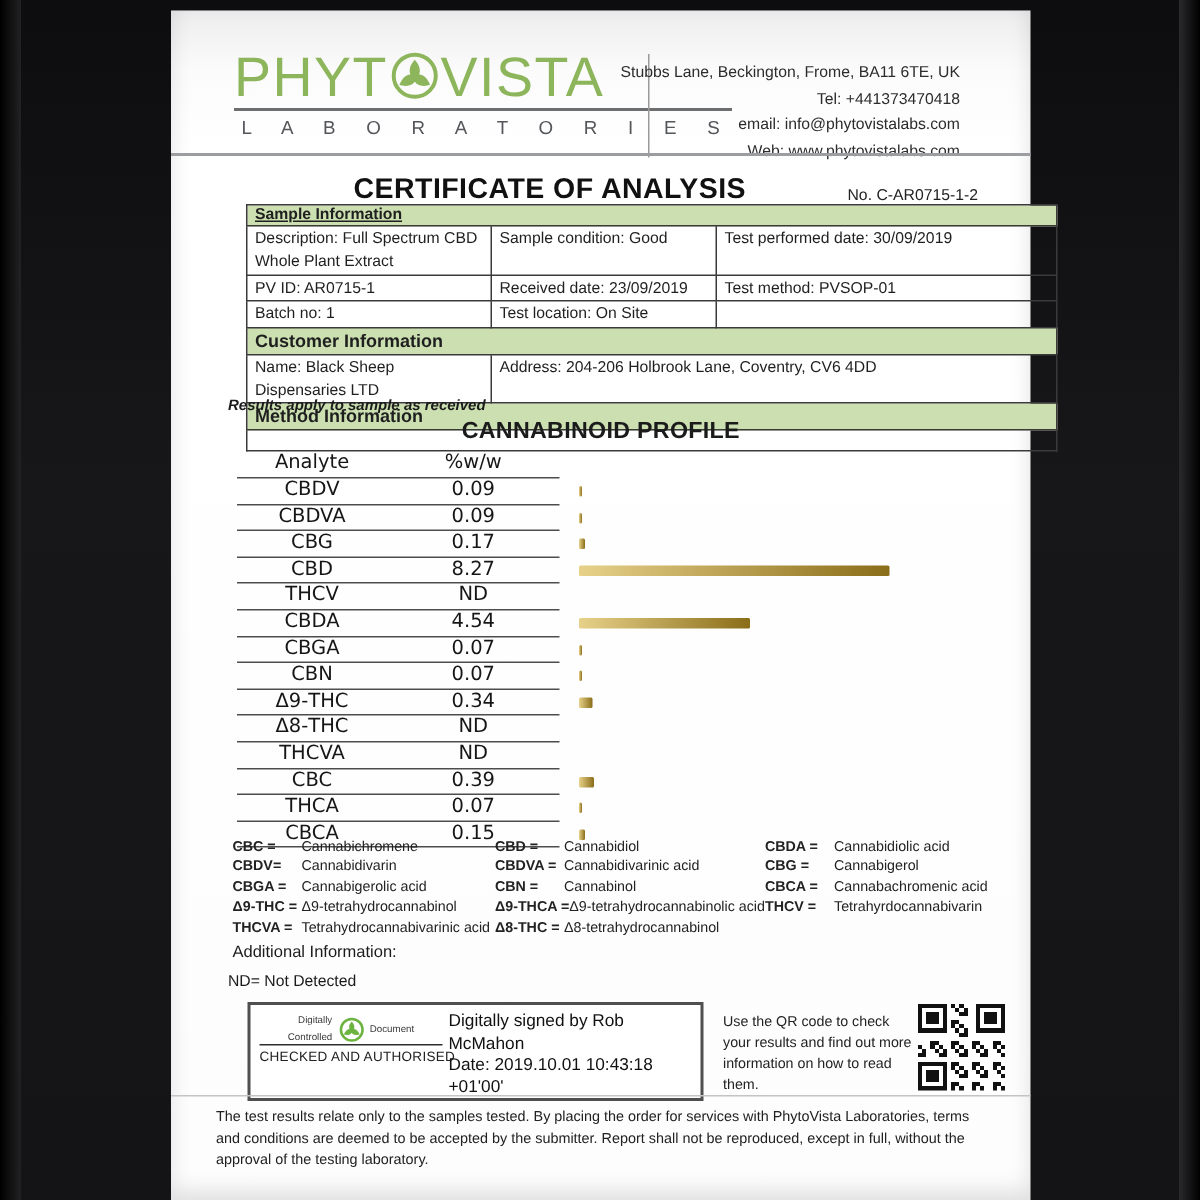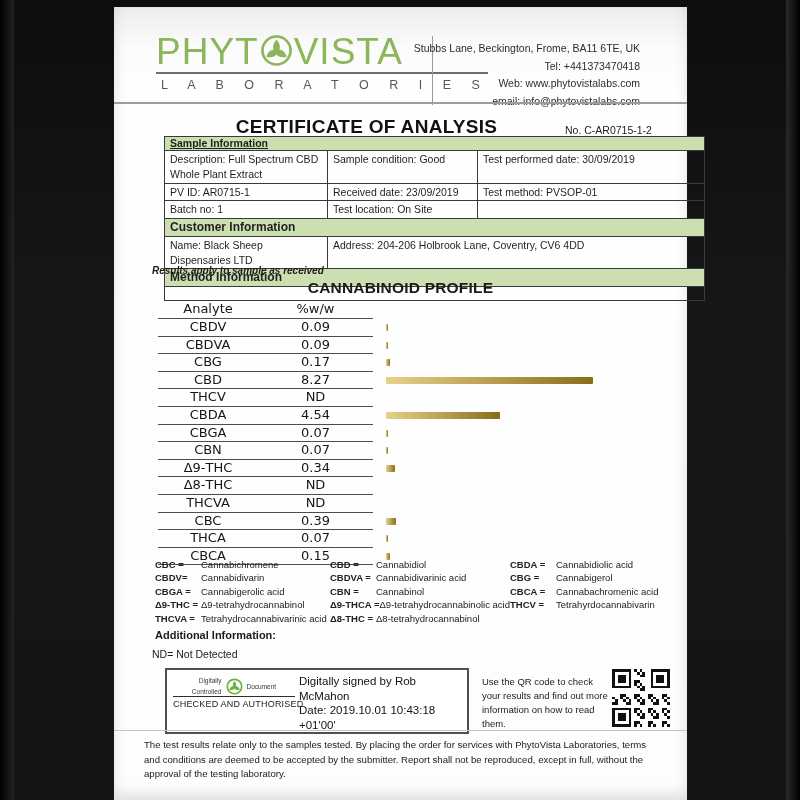--- a/index.html
+++ b/index.html
@@ -41,21 +41,21 @@
   .crow{position:relative;display:flex;align-items:flex-start;height:16.6px;border-bottom:1px solid #4d4d4d;}
   .crow.head{height:17px;}
   .ca{width:100px;text-align:center;white-space:nowrap;}
   .cv{width:115px;text-align:center;white-space:nowrap;}
   .cbar{position:absolute;left:228px;top:5px;height:7px;border-radius:1px;}
   
   .legend{position:absolute;top:551px;font-size:9.5px;color:#222;}
   .leg-item{line-height:13.4px;white-space:nowrap;}
   .leg-item b{display:inline-block;min-width:46px;}
   #leg1{left:41px;} #leg2{left:216px;} #leg3{left:396px;}
-  .addl{position:absolute;left:41px;top:622px;font-size:11px;font-weight:bold;}
+  .addl{position:absolute;left:41px;top:622px;font-size:11px;font-weight:normal;}
   .ndnote{position:absolute;left:38px;top:641px;font-size:10.5px;}
   
   .sigbox{position:absolute;left:51px;top:661px;width:300px;height:62px;border:2px solid #4f4f4f;background:#fff;}
   .stamp{position:absolute;left:6px;top:7px;width:122px;}
   .stamp-top{display:flex;align-items:center;justify-content:center;gap:4px;}
   .stamp-words{display:flex;flex-direction:column;gap:4px;font-size:6.5px;color:#3a3a3a;text-align:right;}
   .stamp-doc{font-size:6.5px;color:#3a3a3a;}
   .stamp-line{border-top:1.5px solid #2e2e2e;margin-top:1px;padding-top:2px;font-size:9px;letter-spacing:.2px;white-space:nowrap;color:#222;text-align:center;}
   .sig-text{position:absolute;left:132px;top:4px;width:160px;font-size:11.5px;line-height:14.5px;color:#111;}
   
@@ -87,22 +87,22 @@
     </div>
     <div class="logo-rule"></div>
     <div class="logo-sub">L A B O R A T O R I E S</div>
   </div>
 
   <div class="hdr-div"></div>
 
   <div class="contact">
     <div>Stubbs Lane, Beckington, Frome, BA11 6TE, UK</div>
     <div>Tel: +441373470418</div>
+    <div>email: info@phytovistalabs.com</div>
     <div>Web: www.phytovistalabs.com</div>
-    <div>email: info@phytovistalabs.com</div>
   </div>
 
   <div class="hdr-rule"></div>
 
   <div class="title">CERTIFICATE OF ANALYSIS</div>
   <div class="docno">No. C-AR0715-1-2</div>
 
   <table class="stable">
     <colgroup>
         <col style="width:163px">

